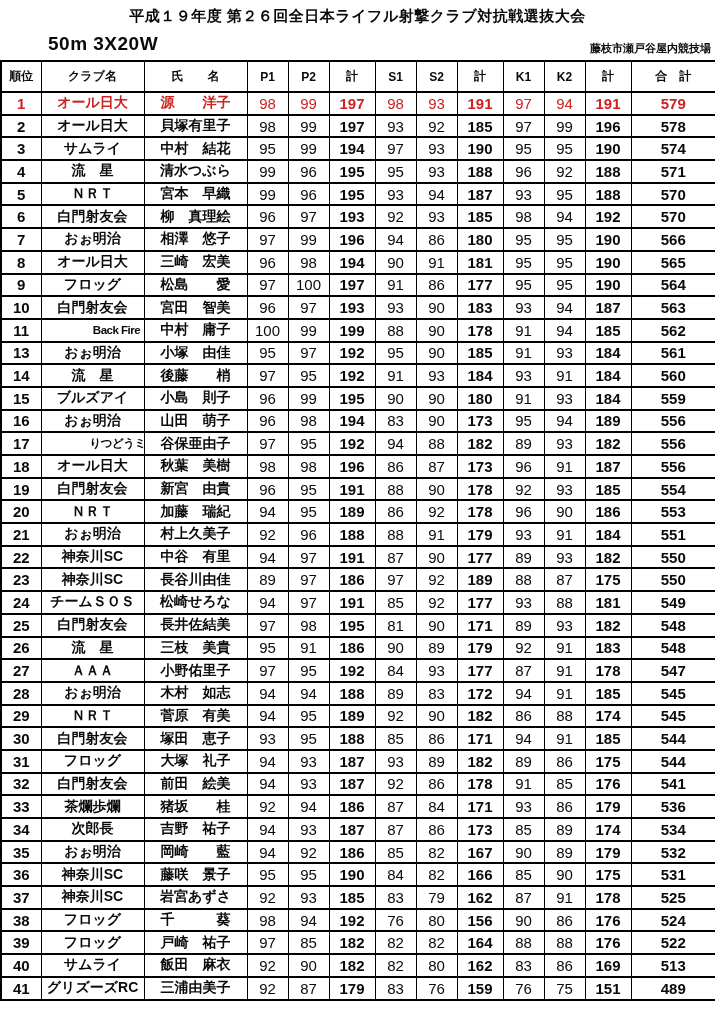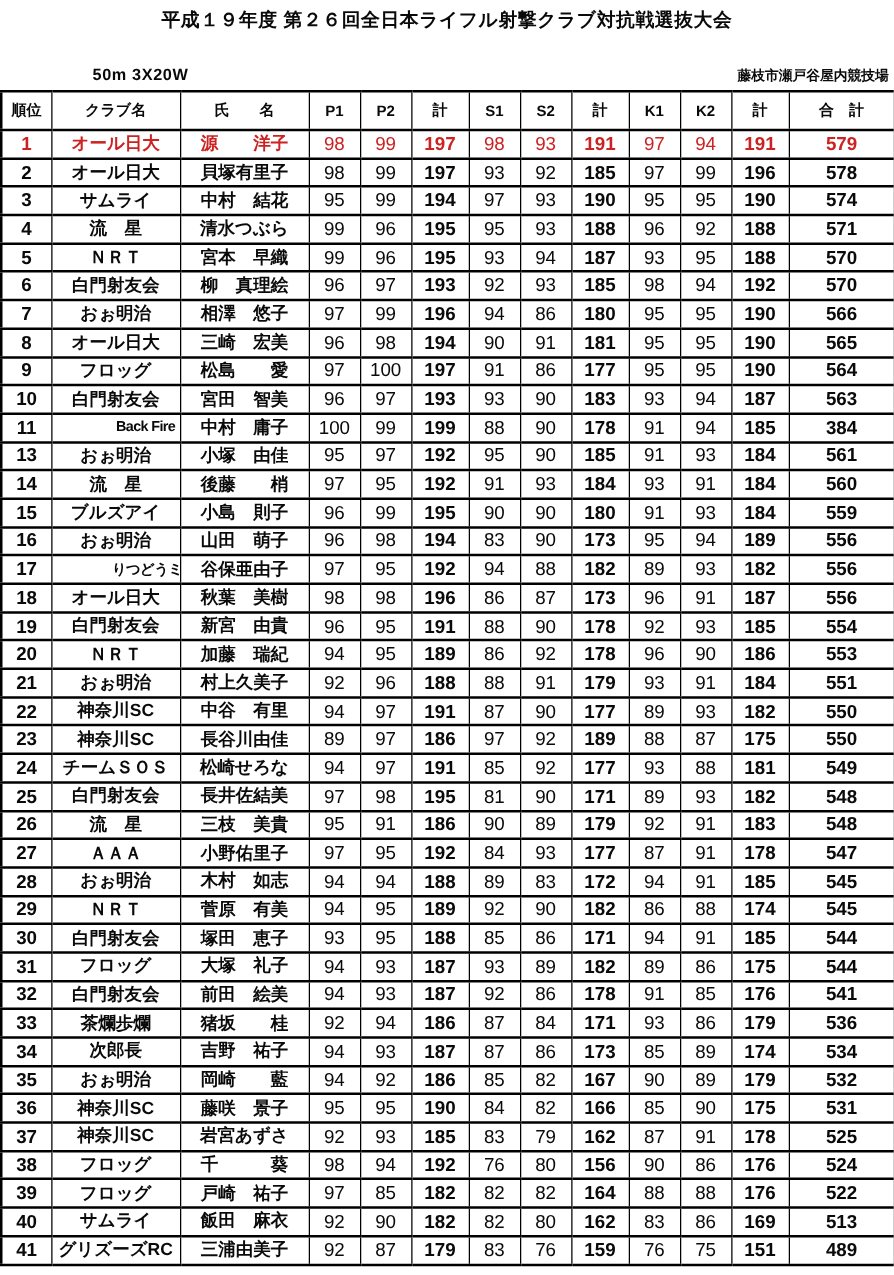--- a/index.html
+++ b/index.html
@@ -5,28 +5,28 @@
   html,body { margin:0; padding:0; background:#fff; }
   body {
     width:715px; height:1020px; overflow:hidden;
     font-family:"Liberation Sans","DejaVu Sans",sans-serif;
     color:#0a0a0a;
     -webkit-font-smoothing:antialiased;
   }
   .sheet { width:715px; height:1020px; }
 
   
-  .top { height:72px; position:relative; }
+  .top { height:60px; position:relative; }
   .title {
     text-align:center; padding-top:7px;
     font-size:15px; font-weight:bold; letter-spacing:0.5px;
   }
   .event {
     position:absolute; left:48px; bottom:5px;
-    font-size:13px; font-weight:bold; letter-spacing:0.5px;margin-left:26px;
+    font-size:19px; font-weight:bold; letter-spacing:0.5px;
   }
   .date {
     position:absolute; left:0; right:0; bottom:5px;
     text-align:center; font-size:14px; letter-spacing:1px;
   }
   .venue {
     position:absolute; right:4px; bottom:4px;
     font-size:11px; font-weight:bold;
   }
 
@@ -253,21 +253,21 @@
           <td class="jp">中村　庸子</td>
           <td class="v">100</td>
           <td class="v">99</td>
           <td class="t">199</td>
           <td class="v">88</td>
           <td class="v">90</td>
           <td class="t">178</td>
           <td class="v">91</td>
           <td class="v">94</td>
           <td class="t">185</td>
-          <td class="gt">384</td>
+          <td class="gt">562</td>
         </tr>
         <tr>
           <td class="rank">13</td>
           <td class="jp">おぉ明治</td>
           <td class="jp">小塚　由佳</td>
           <td class="v">95</td>
           <td class="v">97</td>
           <td class="t">192</td>
           <td class="v">95</td>
           <td class="v">90</td>

